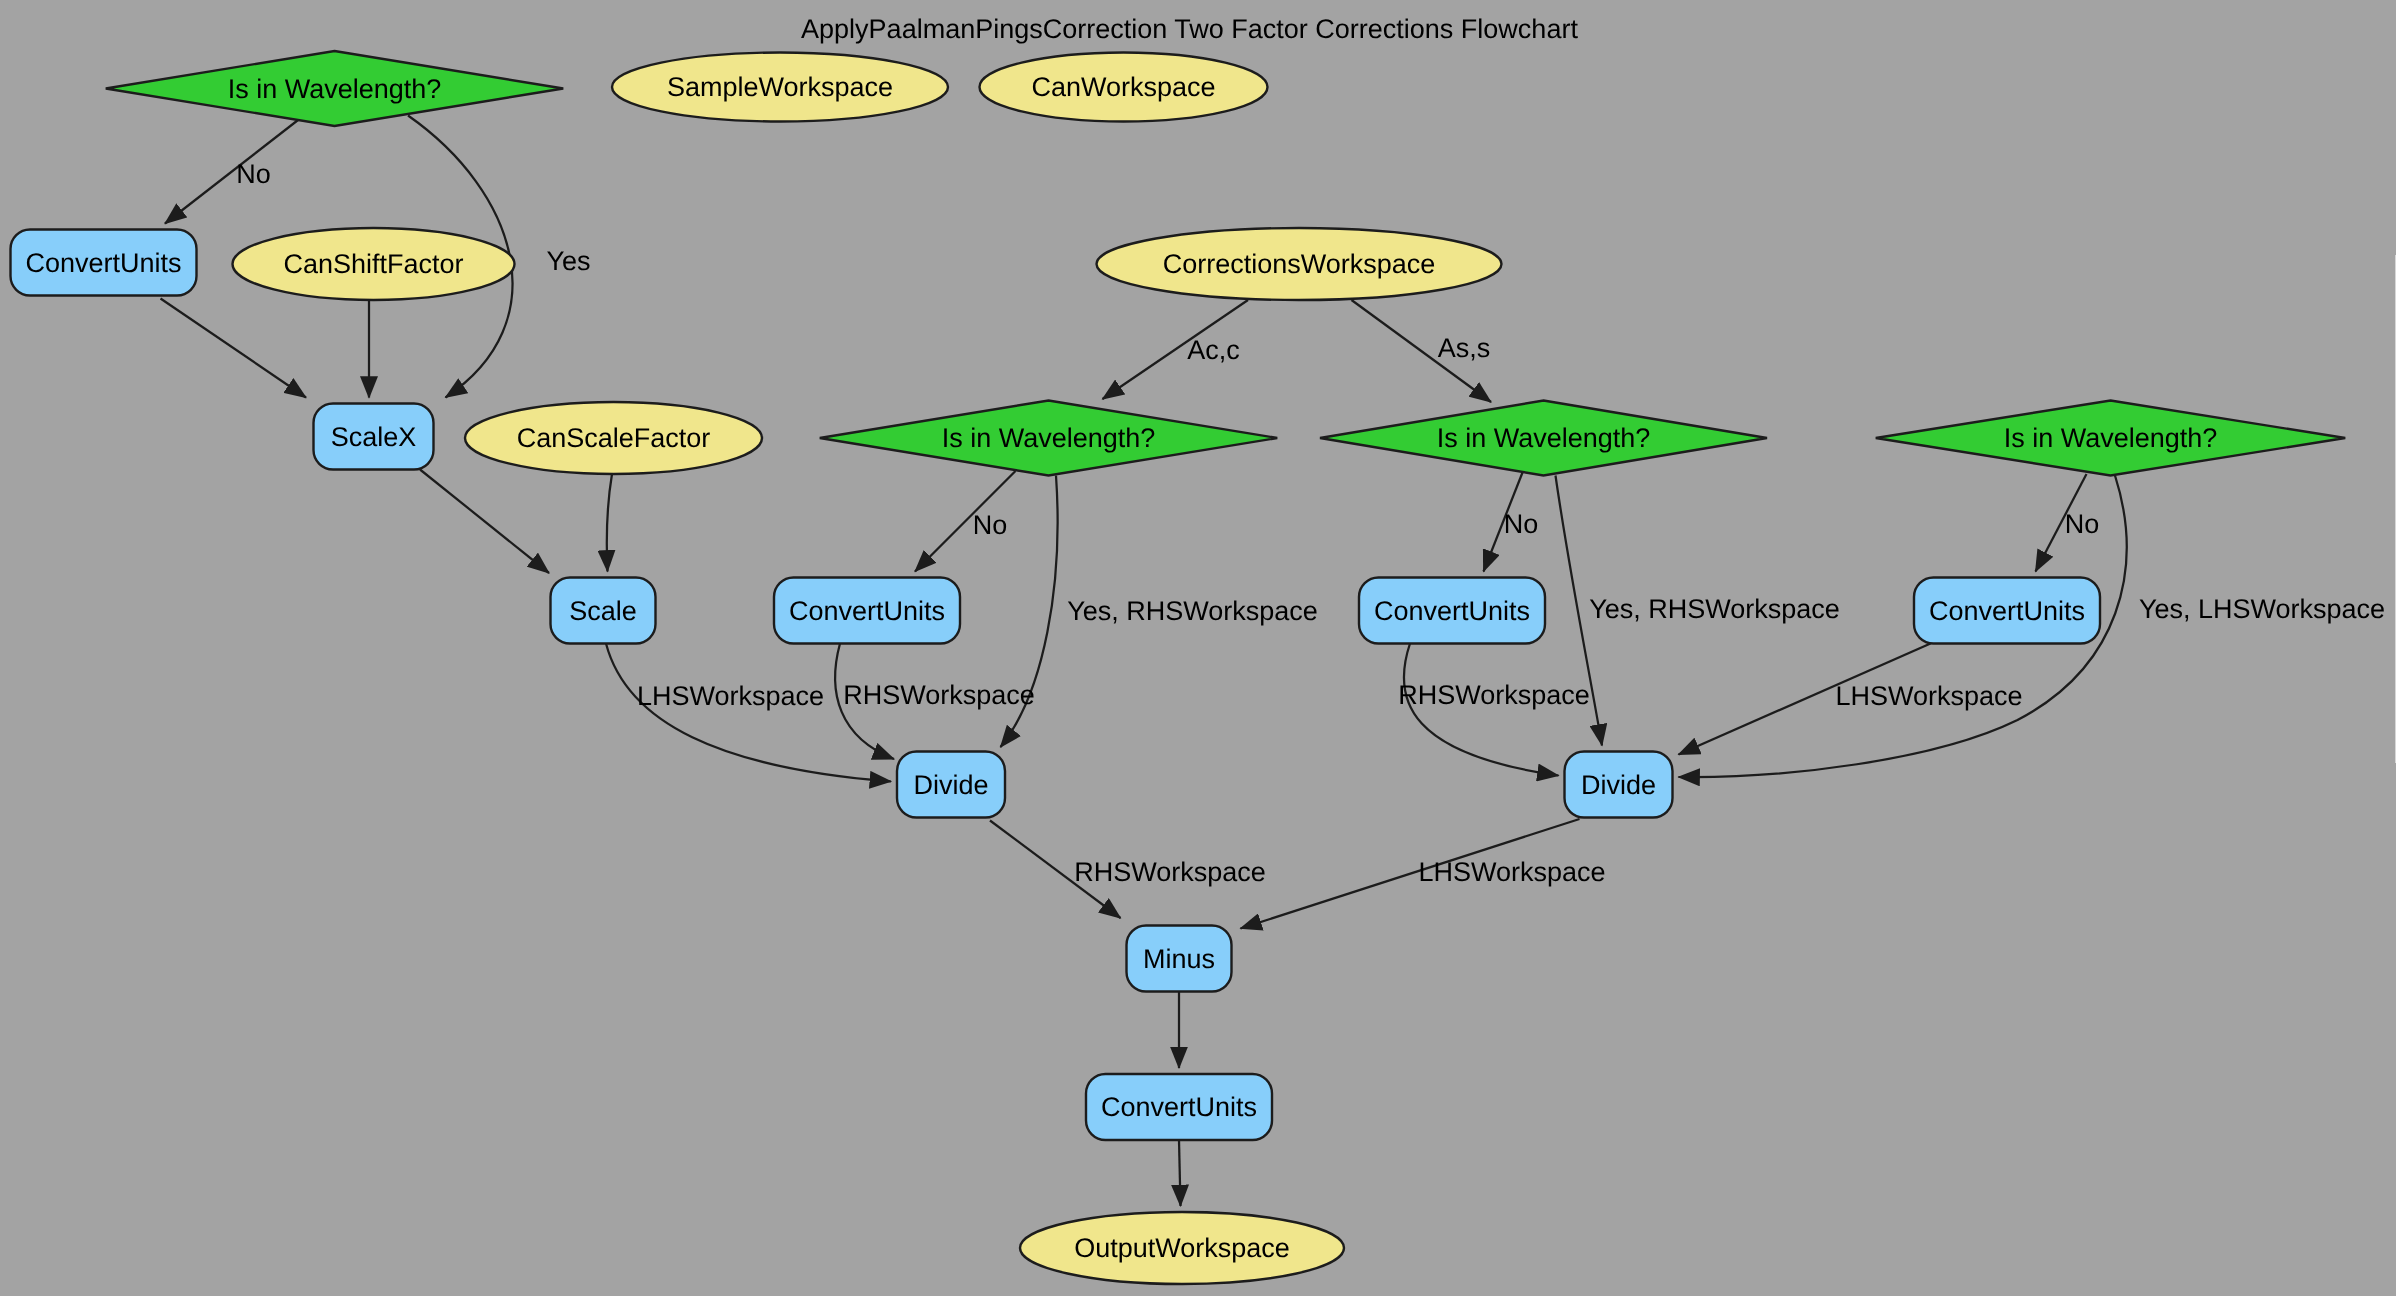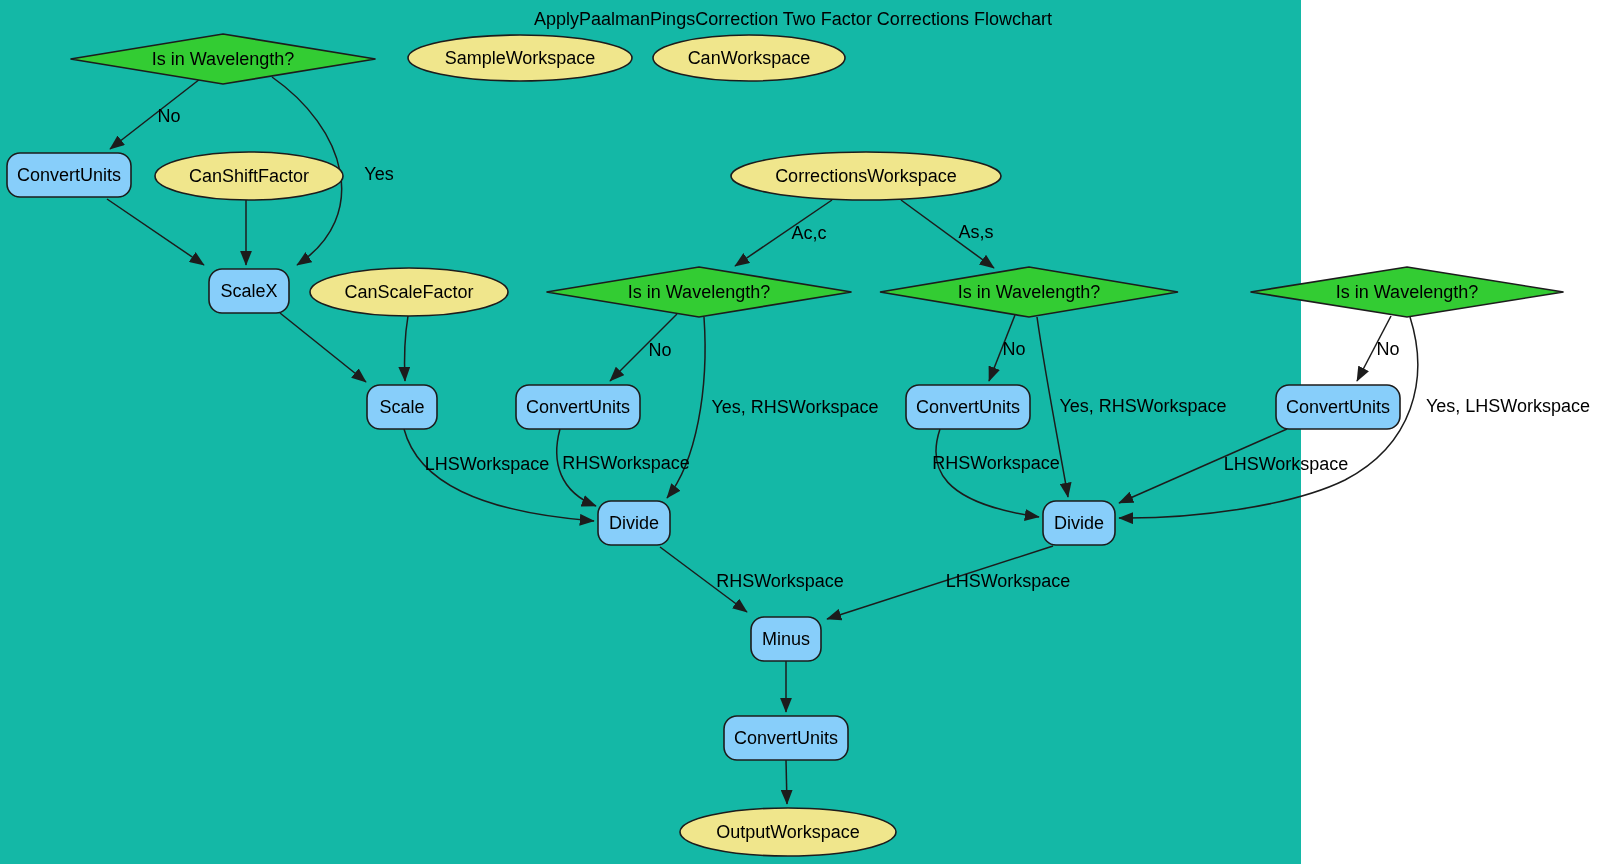--- a/index.html
+++ b/index.html
@@ -2,23 +2,23 @@
 <html><head>
 <meta charset="utf-8">
 <style>
   html, body {
     margin: 0;
     padding: 0;
     background: #ffffff;
   }
   .canvas {
     position: relative;
-    width: 1301px;
+    width: 1597px;
     height: 864px;
-    background: #14b8a6;
+    background: #a3a3a3;
     text-align: right;
   }
   svg text {
     font-family: "Liberation Sans", sans-serif;
     font-size: 18px;
     fill: #000000;
     text-anchor: middle;
   }
   .node-shape {
     stroke: #1c1c1c;

